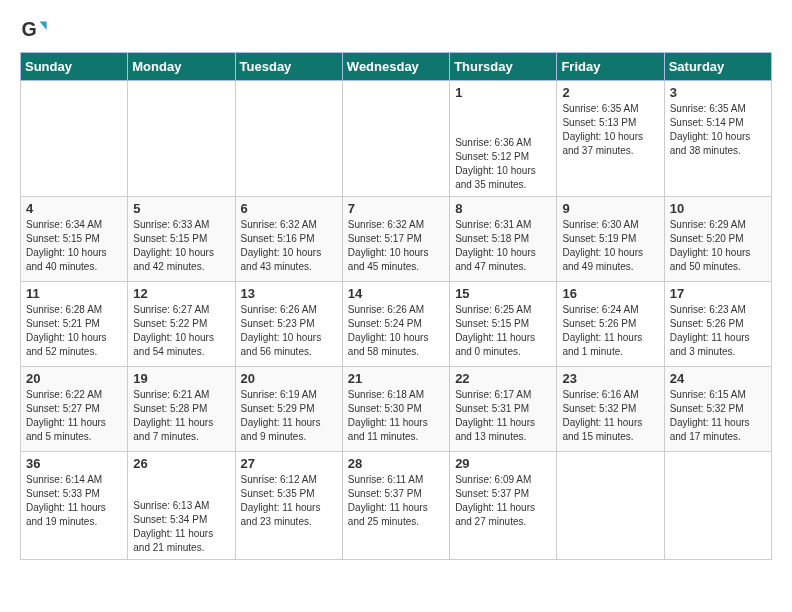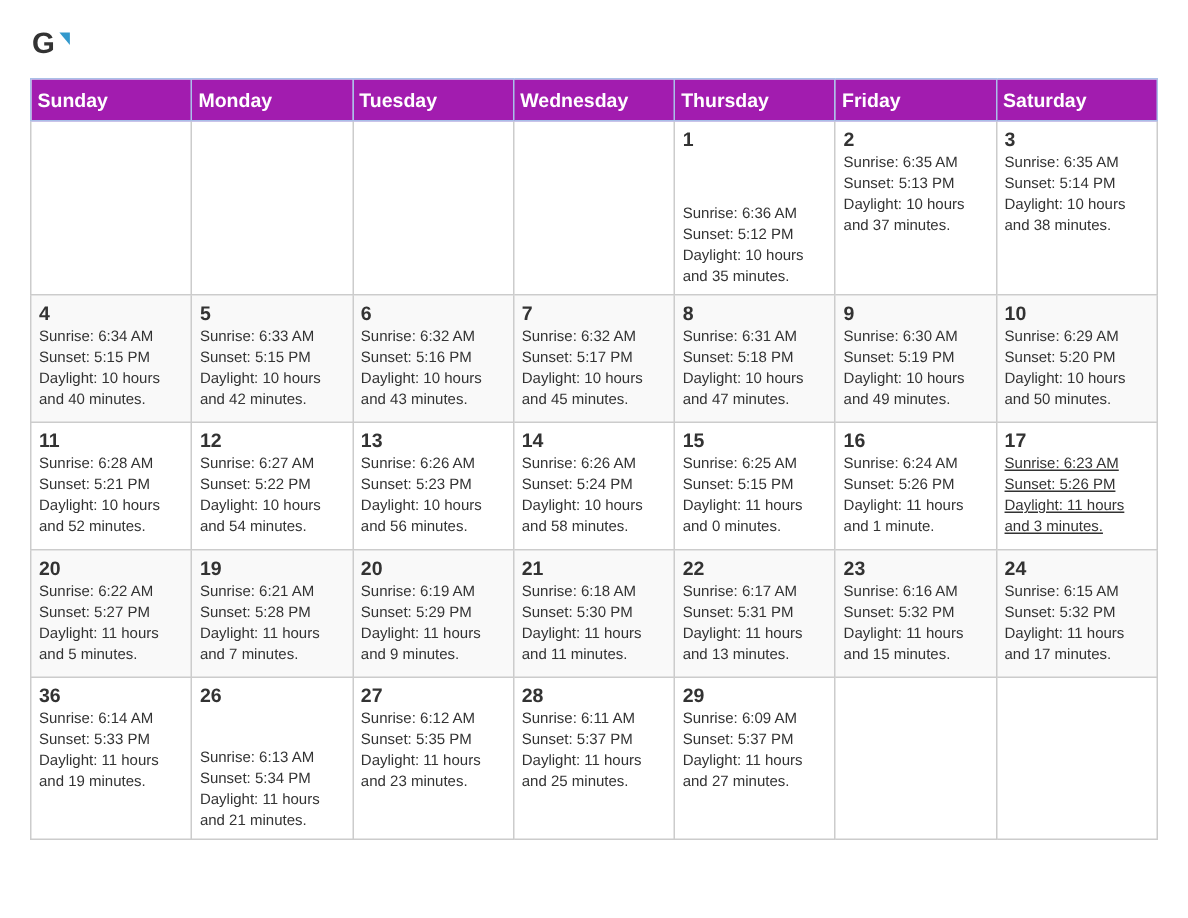--- a/index.html
+++ b/index.html
@@ -45,21 +45,21 @@
     .location-title {
       font-size: 16px;
       color: #555;
     }
     .calendar-table {
       width: 100%;
       border-collapse: collapse;
       table-layout: fixed;
     }
     .calendar-table thead tr th {
-      background-color: #a21caf;
+      background-color: #0f766e;
       color: #fff;
       font-size: 13px;
       font-weight: bold;
       padding: 6px 4px;
       border: 1px solid #aabfe8;
       text-align: left;
     }
     .calendar-table tbody tr td {
       border: 1px solid #ccc;
       vertical-align: top;
@@ -236,21 +236,21 @@
         </td>
         <td>
           <span class="day-number">16</span>
           <div class="day-info" style="white-space: pre-line;">Sunrise: 6:24 AM
 Sunset: 5:26 PM
 Daylight: 11 hours
 and 1 minute.</div>
         </td>
         <td>
           <span class="day-number">17</span>
-          <div class="day-info" style="white-space: pre-line; text-decoration: underline;">Sunrise: 6:23 AM
+          <div class="day-info" style="white-space: pre-line;">Sunrise: 6:23 AM
 Sunset: 5:26 PM
 Daylight: 11 hours
 and 3 minutes.</div>
         </td>
       </tr>
       <tr>
         <td>
           <span class="day-number">20</span>
           <div class="day-info" style="white-space: pre-line;">Sunrise: 6:22 AM
 Sunset: 5:27 PM

